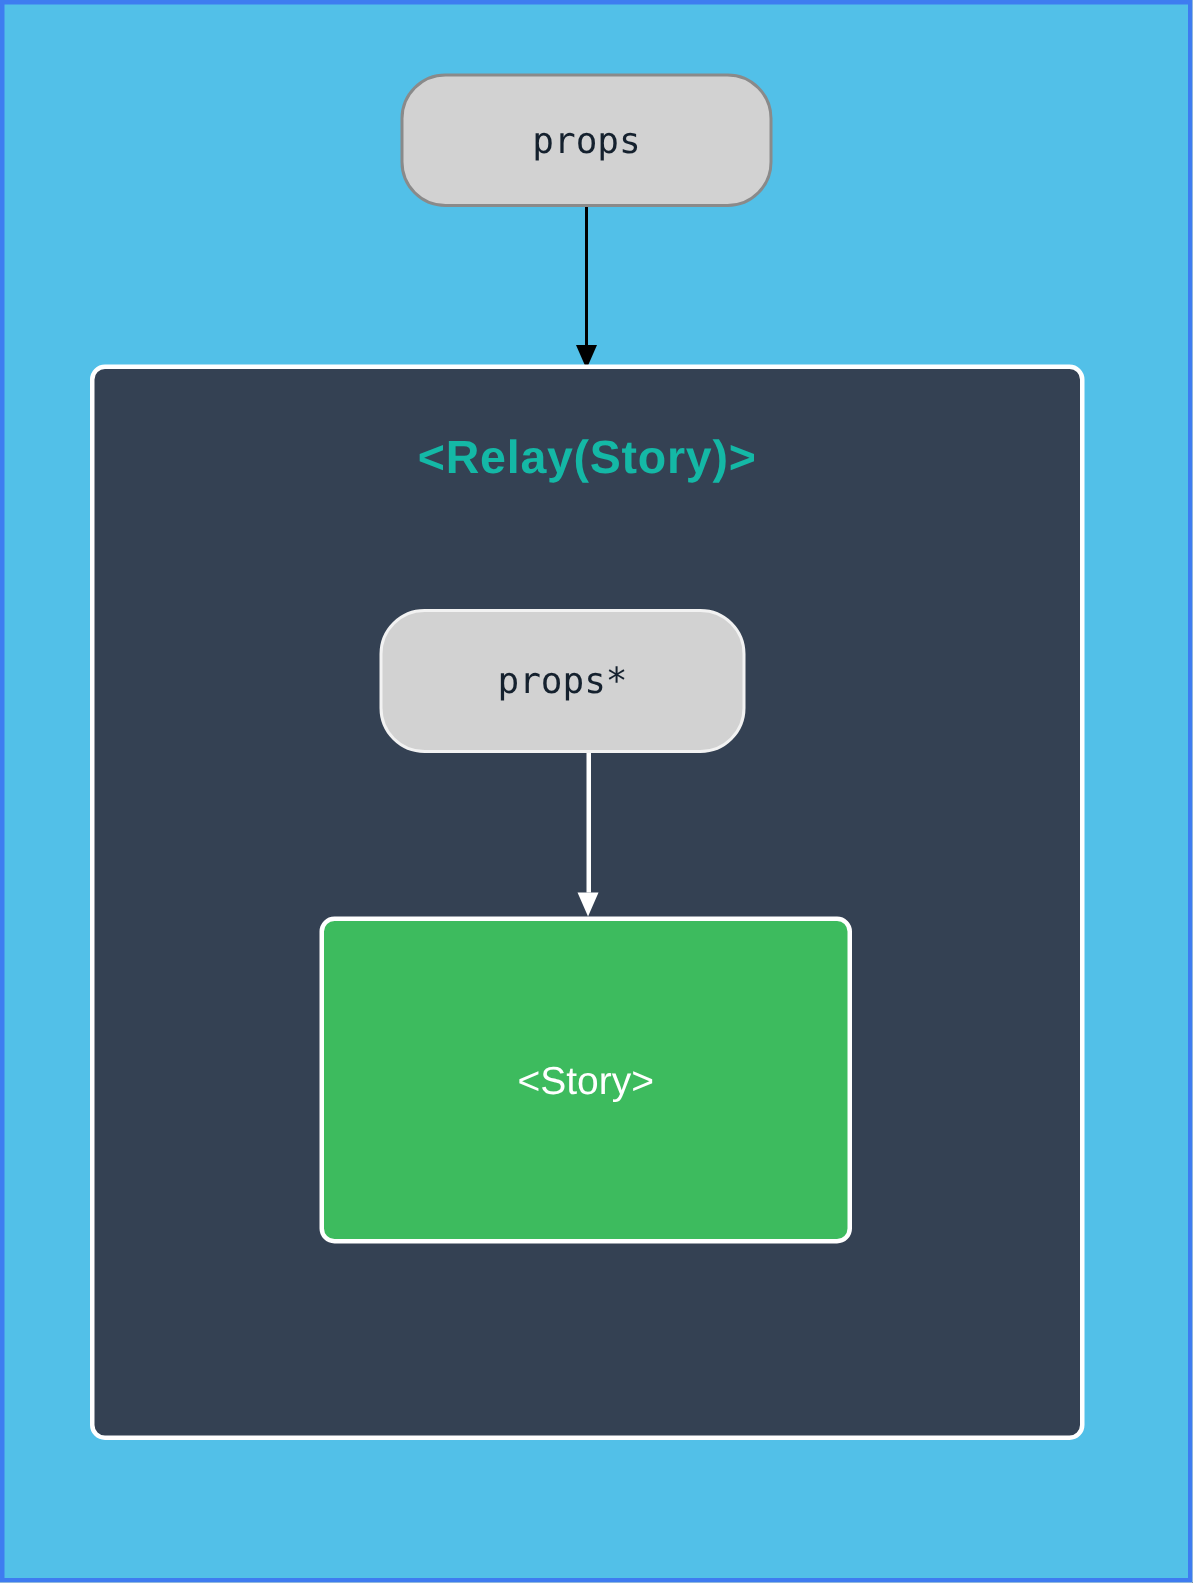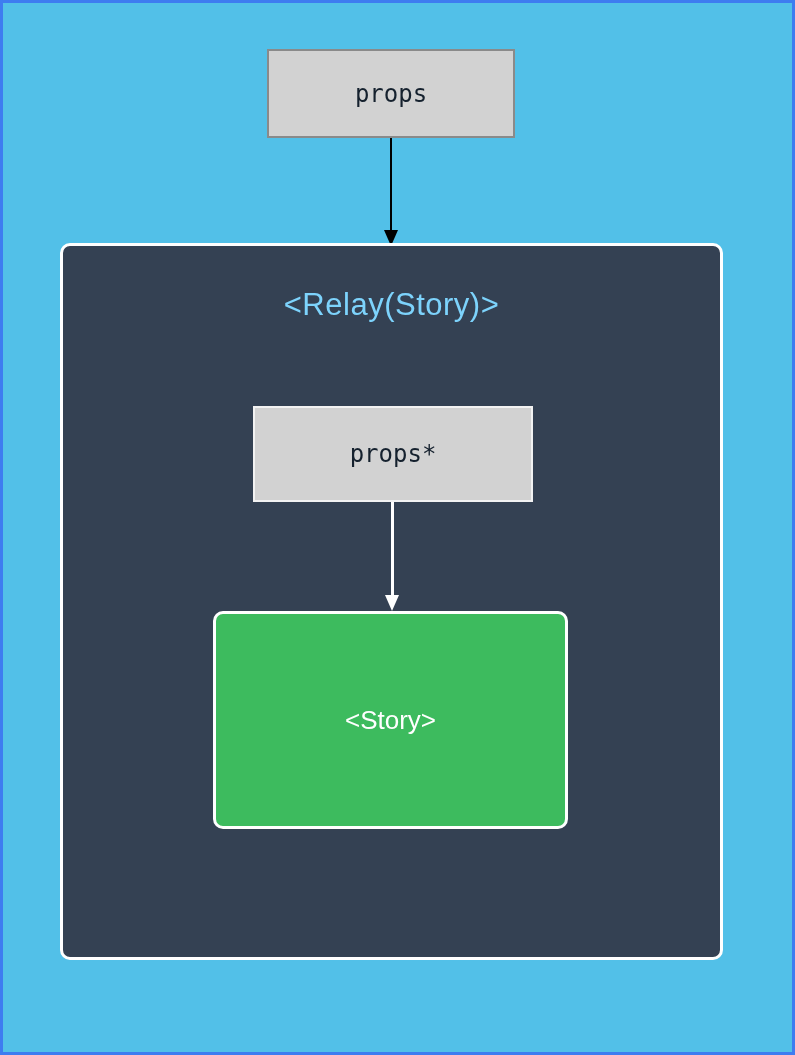--- a/index.html
+++ b/index.html
@@ -22,20 +22,21 @@
   .node-gray {
     position: absolute;
     box-sizing: border-box;
     background: #D2D2D2;
     display: flex;
     align-items: center;
     justify-content: center;
     font-family: "DejaVu Sans Mono", "Liberation Mono", monospace;
     font-size: 24px;
     color: #15212e;
+    border-radius: 30px;
   }
   .props-node {
     left: 264px;
     top: 46px;
     width: 248px;
     height: 89px;
     border: 2px solid #8A8A8A;
   }
 
   
@@ -72,29 +73,29 @@
     background: #344153;
     border: 3px solid #ffffff;
     border-radius: 10px;
   }
   .relay-title {
     position: absolute;
     top: 41px;
     left: 0;
     width: 100%;
     text-align: center;
-    font-weight: normal;
+    font-weight: bold;
     font-size: 31px;
-    color: #7dd3fc;
+    color: #14b8a6;
     letter-spacing: 0.5px;
   }
   .props-star-node {
     left: 190px;
     top: 160px;
-    width: 280px;
+    width: 244px;
     height: 96px;
     border: 2px solid #f2f2f2;
   }
 
   
   .story-node {
     position: absolute;
     left: 150px;
     top: 365px;
     width: 355px;

